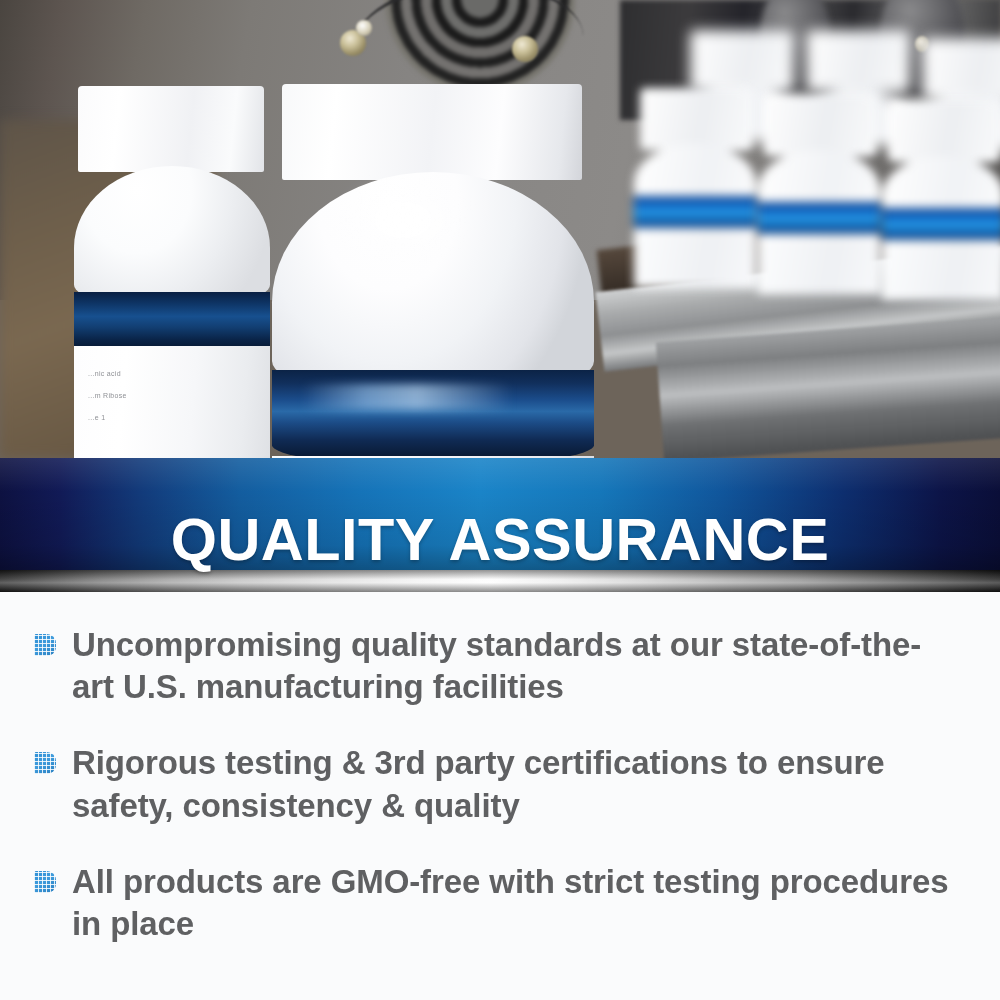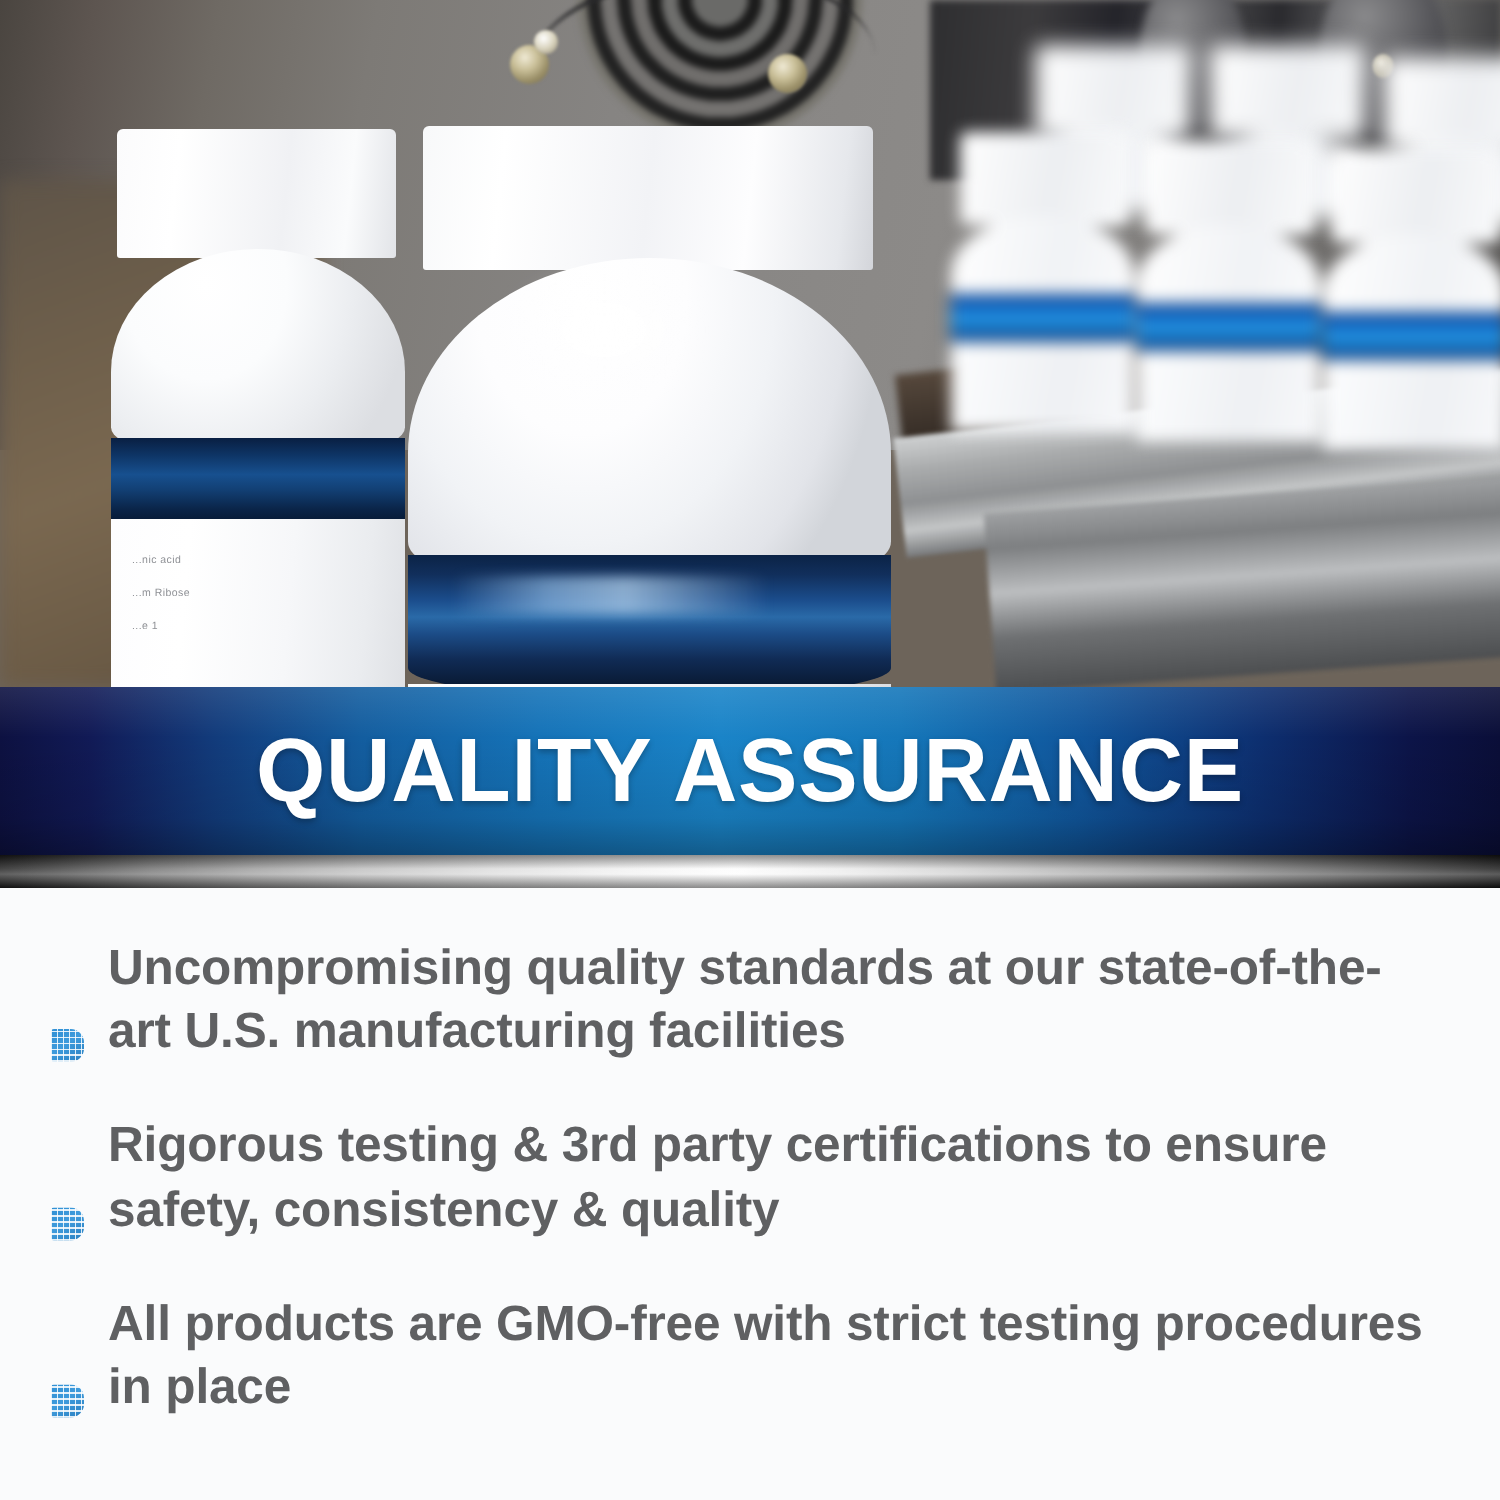--- a/index.html
+++ b/index.html
@@ -144,21 +144,21 @@
   
   .lbl { position:absolute; font-size:7px; color:#8e9095; line-height:11px; filter:blur(.5px); letter-spacing:.3px; }
 
   
   .banner {
     position:absolute; left:0; top:458px; width:1000px; height:112px;
     background:linear-gradient(90deg,
       #0d1141 0%, #111a56 6%, #123a7a 14%, #135d9f 24%,
       #1573b8 36%, #1a84c8 48%, #1577ba 60%, #10569c 72%,
       #0d2f70 84%, #0c1448 94%, #0a0e38 100%);
-    display:flex; align-items:center;
+    display:flex; align-items:flex-end;
   }
   .banner::after {
     content:""; position:absolute; left:0; top:0; width:1000px; height:112px;
     background:linear-gradient(180deg,rgba(255,255,255,.10) 0%,rgba(255,255,255,0) 30%,rgba(0,0,0,.10) 78%,rgba(0,0,0,.30) 100%);
     pointer-events:none;
   }
   .banner-title {
     position:relative; z-index:2; width:100%; text-align:center;
     color:#ffffff; font-weight:bold; font-size:60px; letter-spacing:.5px;
     transform:scaleX(.99); line-height:1;
@@ -177,21 +177,21 @@
   .silver::after {
     content:""; position:absolute; inset:0;
     background:linear-gradient(180deg,rgba(0,0,0,.42) 0%,rgba(255,255,255,.18) 42%,rgba(255,255,255,.30) 58%,rgba(0,0,0,.45) 100%);
   }
 
   
   .bullets {
     position:absolute; left:0; top:600px; width:1000px; height:400px;
     padding:24px 40px 0 28px;
   }
-  .bullet-row { display:flex; align-items:flex-end; margin-bottom:34px; }
+  .bullet-row { display:flex; align-items:flex-start; margin-bottom:34px; }
   .bullet-mark {
     flex:0 0 auto; width:22px; height:22px; margin:10px 16px 0 6px;
     border-radius:2px 9px 9px 2px;
     background:
       repeating-linear-gradient(0deg, rgba(255,255,255,.85) 0 1px, rgba(255,255,255,0) 1px 4px),
       repeating-linear-gradient(90deg, rgba(255,255,255,.85) 0 1px, rgba(255,255,255,0) 1px 4px),
       linear-gradient(145deg,#2f8fd4 0%,#3e9bdc 45%,#2a7fc0 100%);
   }
   .bullet-text {
     font-size:33px; font-weight:bold; color:#5f6062; line-height:1.28;

